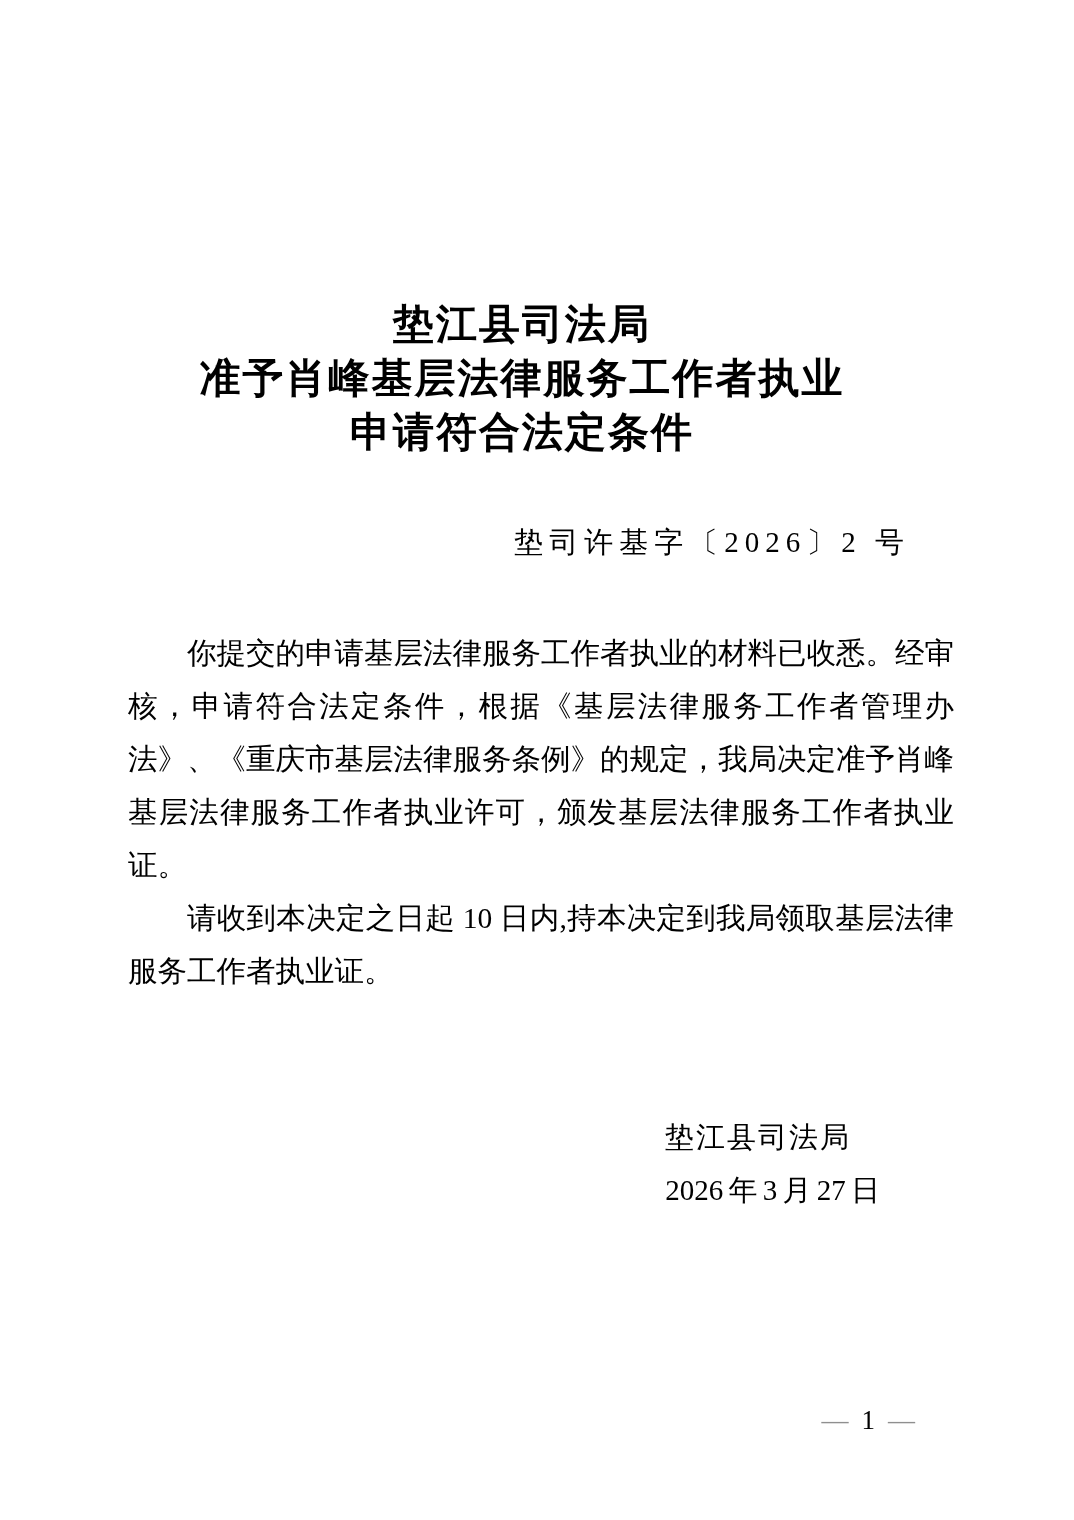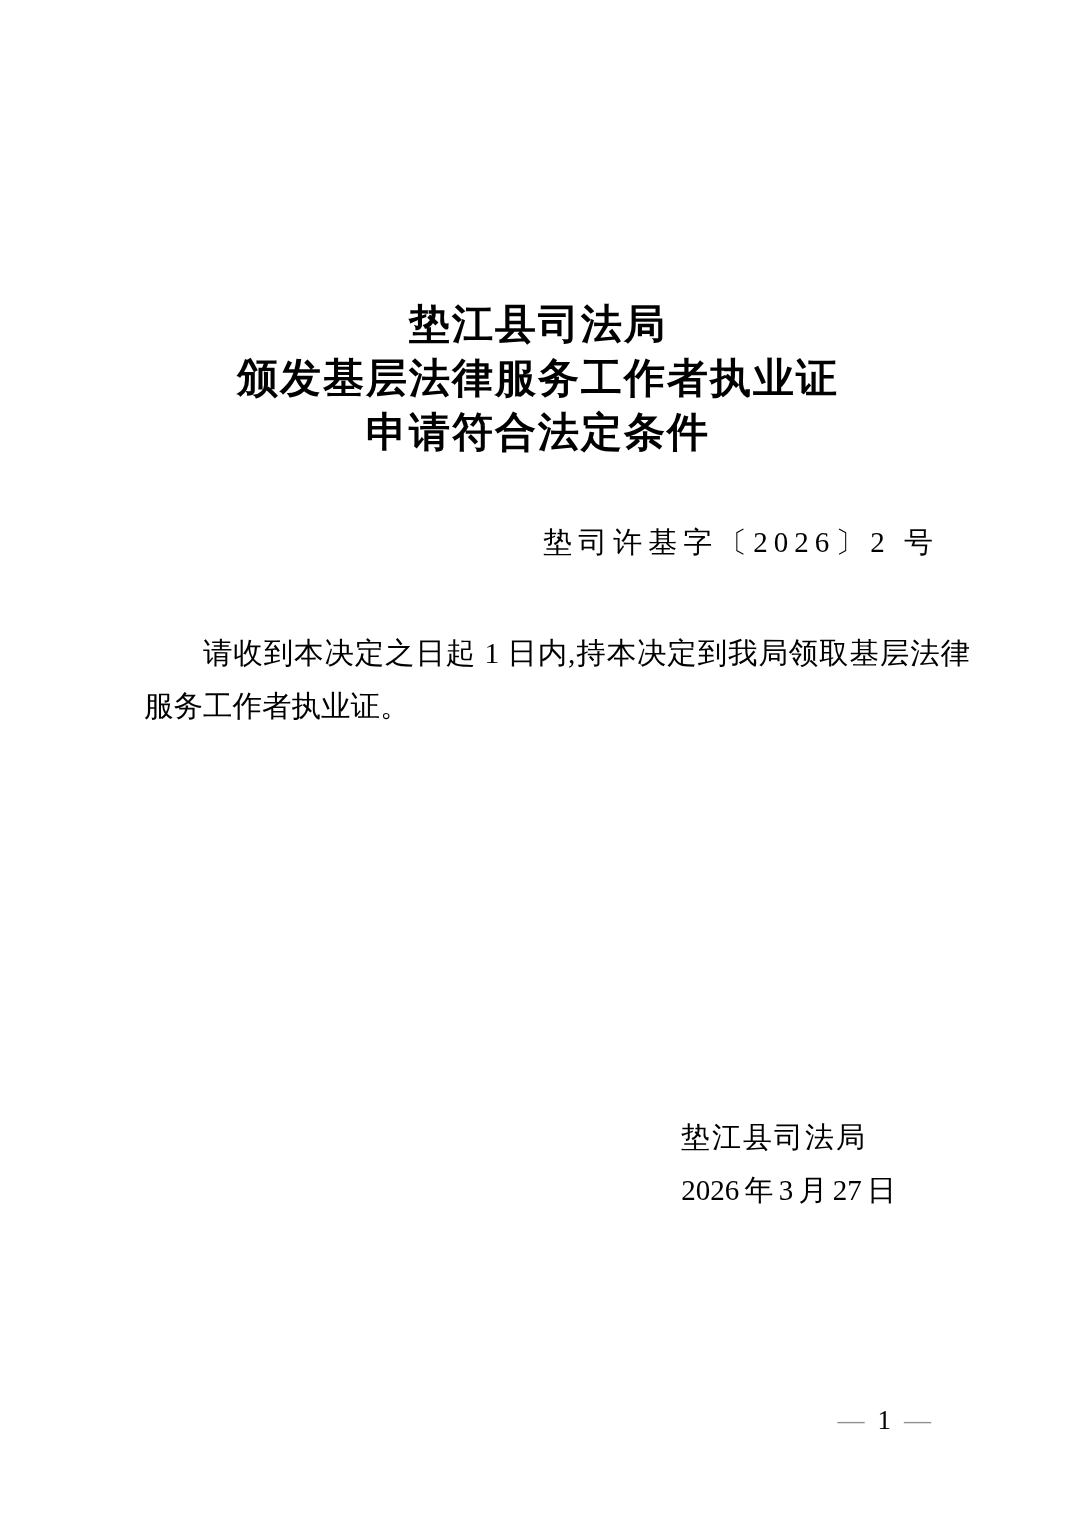--- a/index.html
+++ b/index.html
@@ -14,42 +14,41 @@
     background: var(--page-bg);
   }
   .page {
     position: relative;
     width: 1044px;
     height: 1520px;
     background: var(--page-bg);
     color: var(--text);
     font-family: "Liberation Serif", "DejaVu Serif", serif;
     overflow: hidden;
-    margin-left: 16px;
   }
 
   
   .title-block {
     position: absolute;
     top: 297px;
     left: 0;
     width: 100%;
     text-align: center;
     font-weight: 700;
     font-size: 41px;
     line-height: 54px;
     letter-spacing: 2px;
     white-space: nowrap;
   }
 
   
   .doc-number {
     position: absolute;
     top: 522px;
-    right: 121px;
+    right: 134px;
     font-size: 29px;
     line-height: 40px;
     letter-spacing: 6px;
     white-space: nowrap;
   }
 
   
   .body-block {
     position: absolute;
     top: 627px;
@@ -107,28 +106,29 @@
     margin: 0 13px;
   }
 </style>
 </head>
 <body>
 
 <div class="page">
 
   <div class="title-block">
     <div>垫江县司法局</div>
-    <div>颁发基层法律服务工作者执业证</div>
+    <div>准予肖峰基层法律服务工作者执业</div>
     <div>申请符合法定条件</div>
   </div>
 
   <div class="doc-number">垫司许基字〔2026〕2 号</div>
 
   <div class="body-block">
-    <p class="para">请收到本决定之日起 1 日内,持本决定到我局领取基层法律服务工作者执业证。</p>
+    <p class="para">你提交的申请基层法律服务工作者执业的材料已收悉。经审核，申请符合法定条件，根据《基层法律服务工作者管理办法》、《重庆市基层法律服务条例》的规定，我局决定准予肖峰基层法律服务工作者执业许可，颁发基层法律服务工作者执业证。</p>
+    <p class="para">请收到本决定之日起 10 日内,持本决定到我局领取基层法律服务工作者执业证。</p>
   </div>
 
   <div class="signature-org">垫江县司法局</div>
 
   <div class="signature-date">2026 年 3 月 27 日</div>
 
   <div class="page-footer">
     <span class="dash">—</span><span class="num">1</span><span class="dash">—</span>
   </div>
 

